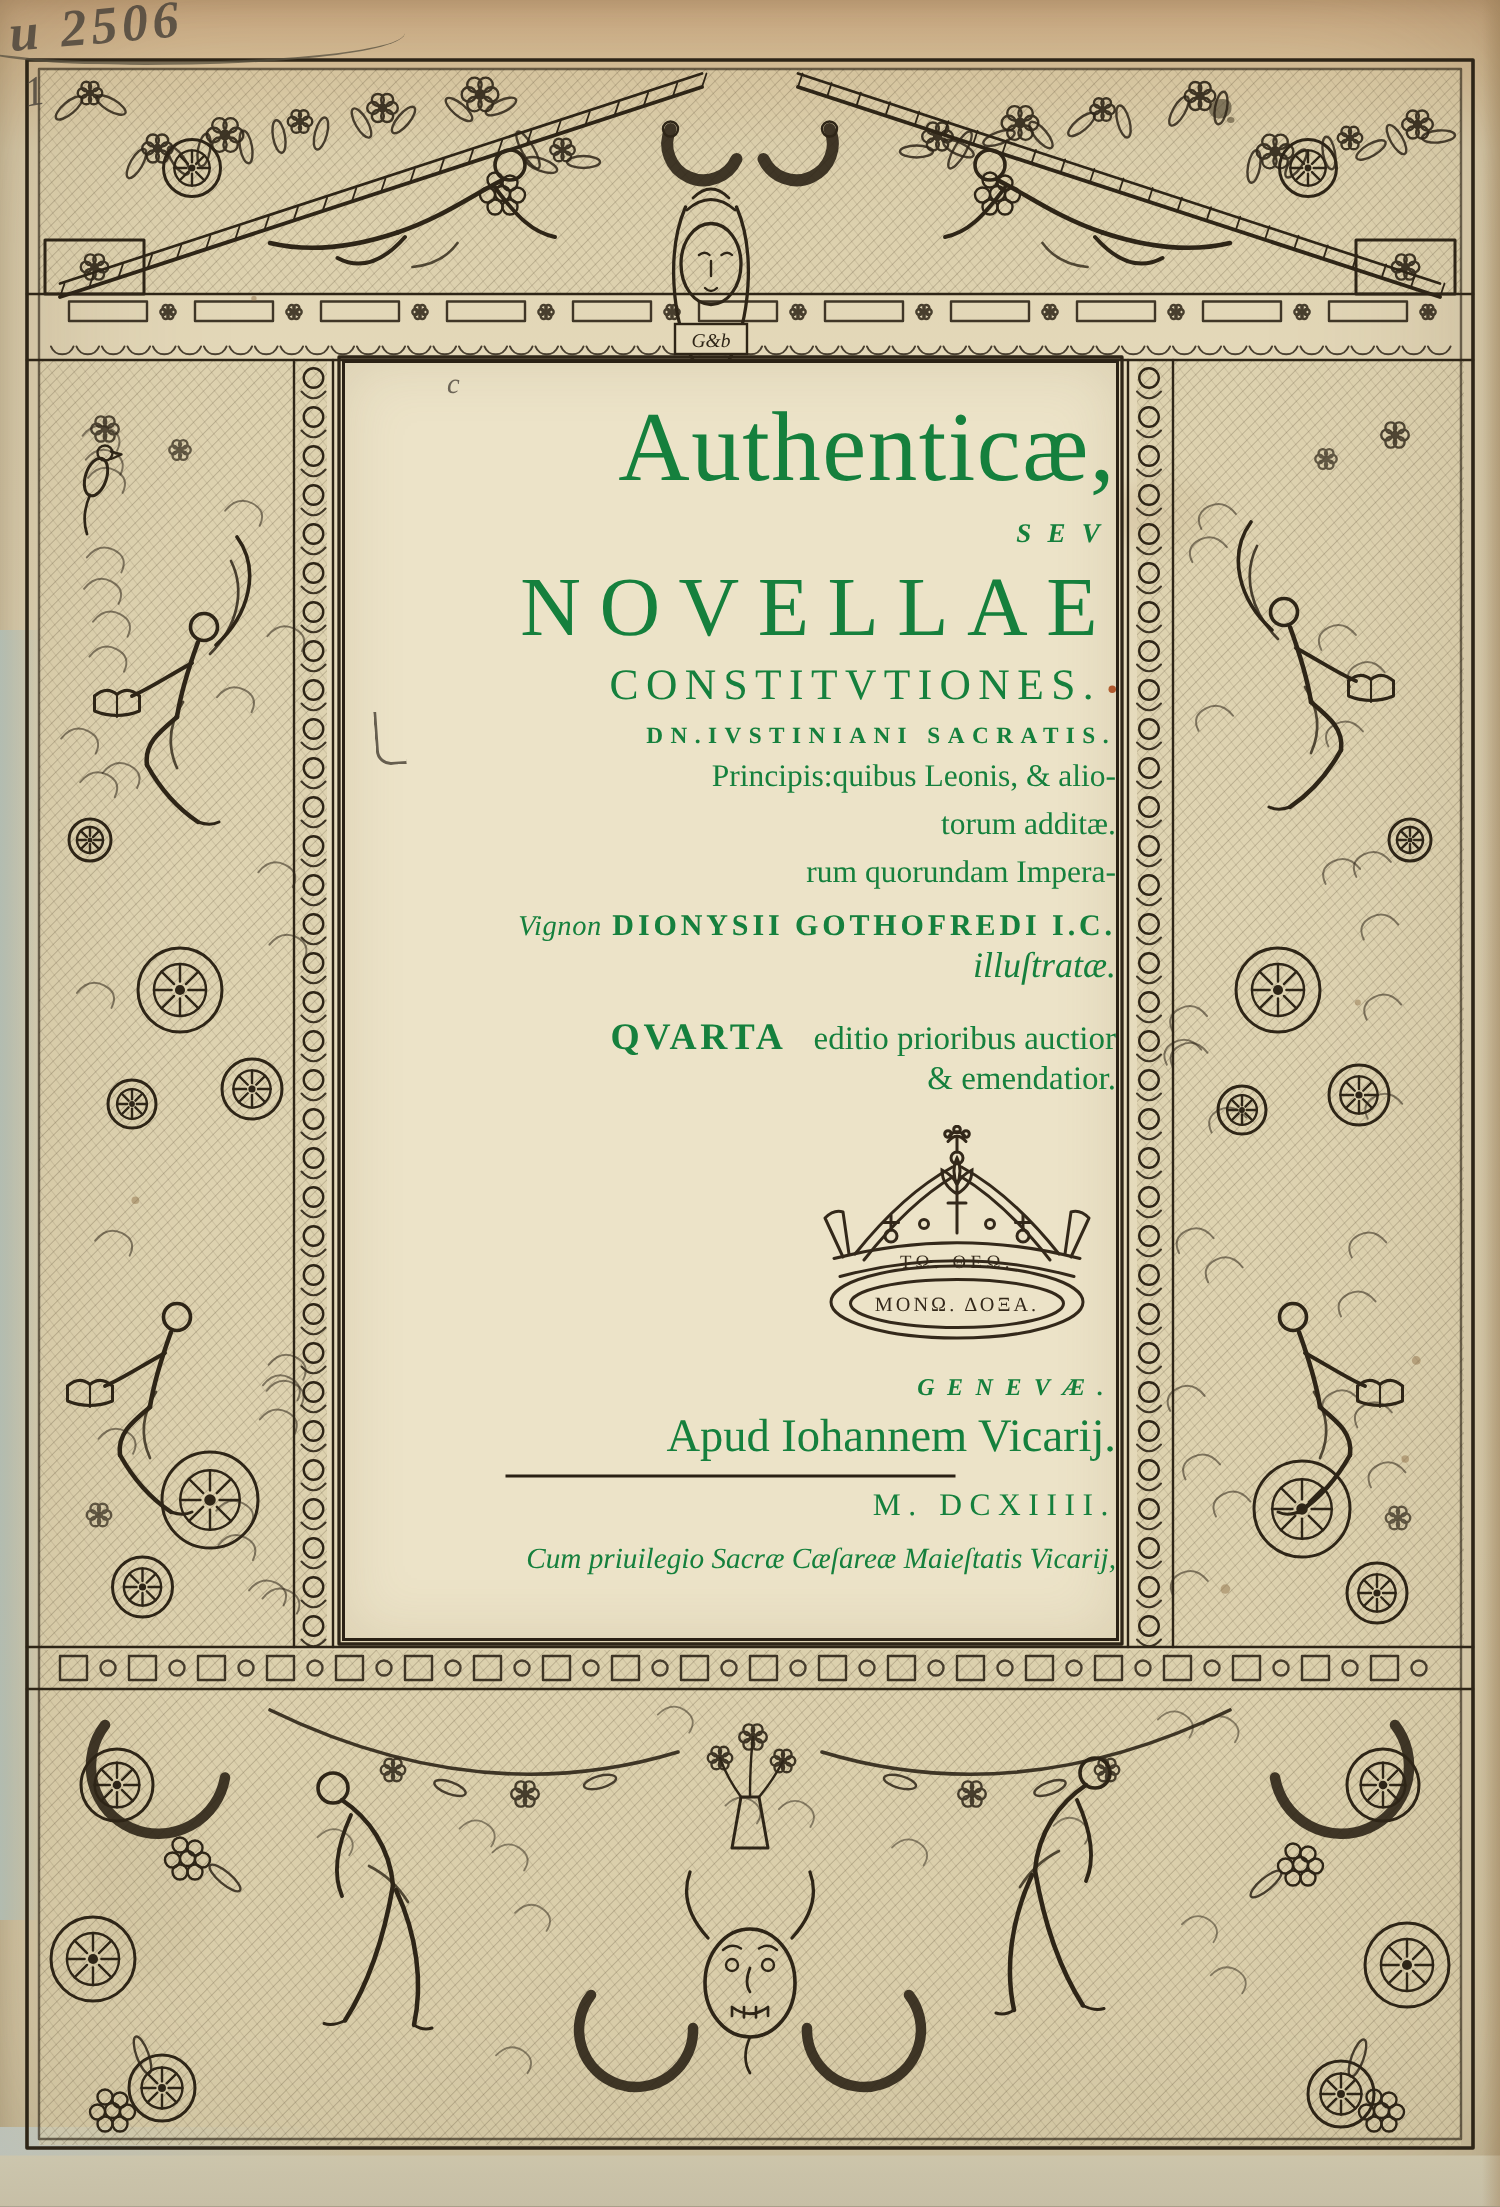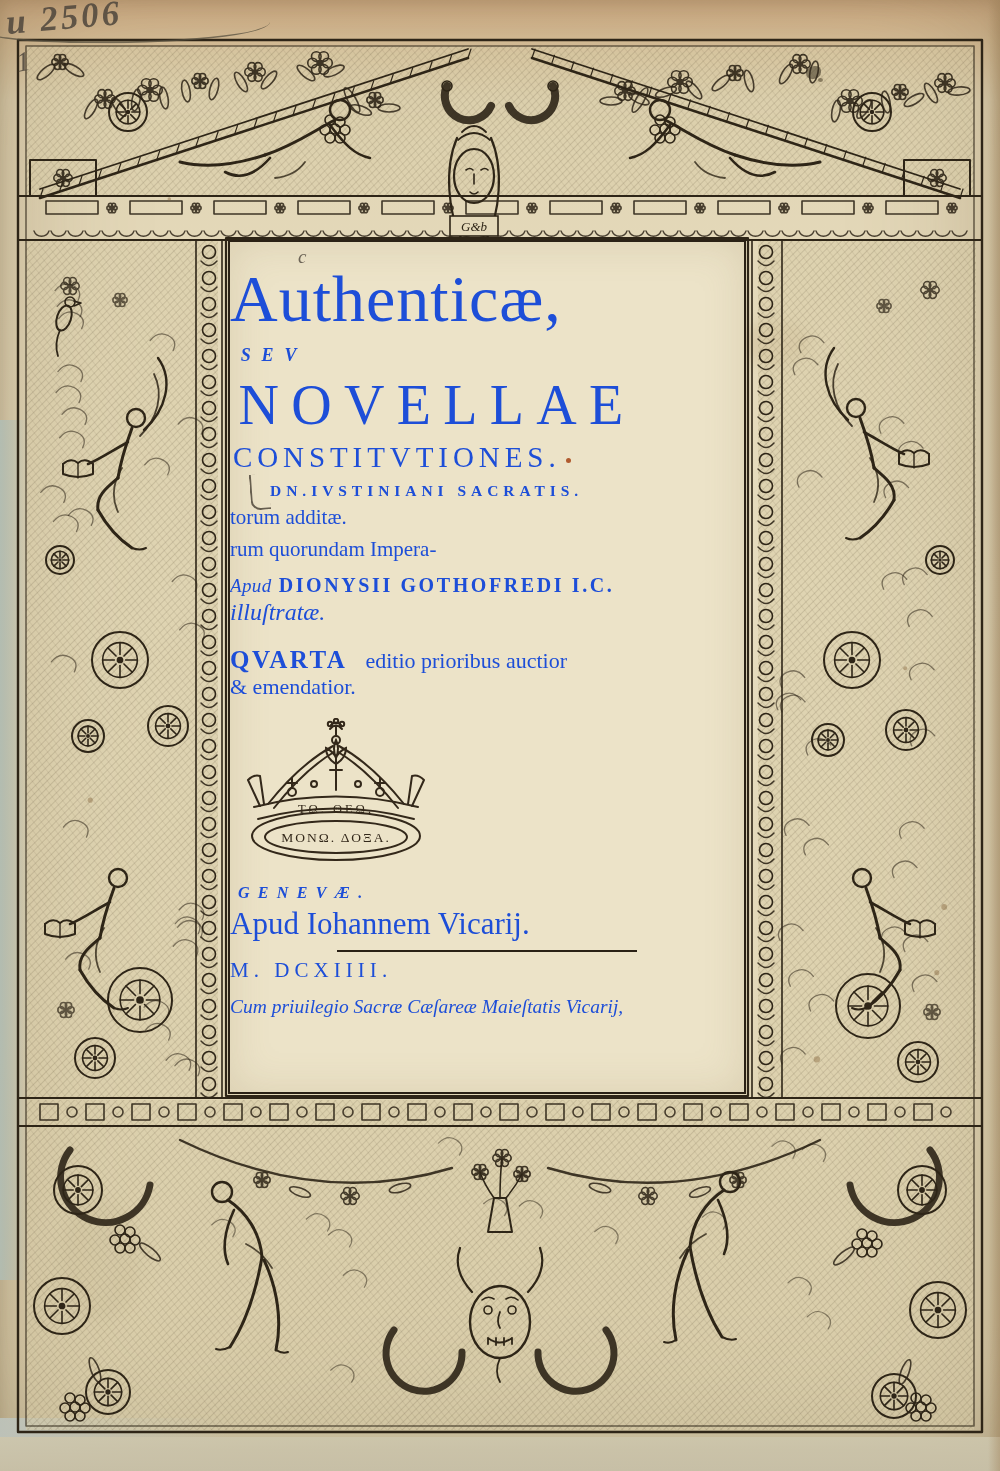--- a/index.html
+++ b/index.html
@@ -36,22 +36,22 @@
   #corrmark{left:298px;top:246px;font-size:19px;opacity:.8;}
   #ink-bracket{position:absolute;left:250px;top:474px;width:18px;height:34px;
      border-left:2.5px solid #463e32;border-bottom:2.5px solid #463e32;
      border-radius:0 0 0 10px;transform:rotate(-4deg);opacity:.8;z-index:6;}
 
   
   #border-art{position:absolute;inset:0;z-index:1;}
 
   
   #panel{position:absolute;left:228px;top:240px;width:518px;height:854px;z-index:3;
-    background:#ece3c8;border:2px solid #2a2115;box-sizing:border-box;text-align:left;
-    color:#1d4ed8;overflow:hidden;
+    background:#ece3c8;border:2px solid #2a2115;box-sizing:border-box;text-align:right;
+    color:#15803d;overflow:hidden;
     box-shadow:inset 0 0 40px rgba(140,115,70,.18);font-family:Liberation Serif, serif;}
   .t-main{font-size:66px;line-height:1;margin-top:24px;letter-spacing:1px;}
   .t-seu{font-size:18px;letter-spacing:.6em;text-indent:.6em;margin-top:13px;font-style:italic;font-weight:bold;}
   .t-nov{font-size:56px;line-height:1;letter-spacing:.22em;text-indent:.15em;margin-top:11px;}
   .t-con{font-size:29px;letter-spacing:.17em;text-indent:.1em;margin-top:8px;}
   .red-dot{display:inline-block;width:5px;height:5px;border-radius:50%;background:#b05a2e;
      vertical-align:middle;margin-left:5px;}
   .t-dn{font-size:15.5px;letter-spacing:.32em;margin-top:8px;font-weight:bold;padding-left:40px;}
   .t-sub{font-size:21px;line-height:1.33;margin-top:4px;}
   .t-notis-line{font-size:20px;letter-spacing:.13em;margin-top:10px;font-weight:bold;}
@@ -1250,23 +1250,24 @@
   <span class="hand" id="leafnum">1</span>
   <span class="hand" id="corrmark">c</span>
   <div id="ink-bracket"></div>
 
   <div id="panel">
     <div class="t-main">Authenticæ,</div>
     <div class="t-seu">SEV</div>
     <div class="t-nov">NOVELLAE</div>
     <div class="t-con"><span>CONSTITVTIONES.</span><span class="red-dot"></span></div>
     <div class="t-dn">DN.IVSTINIANI SACRATIS.</div>
+    <div class="t-sub">Principis:quibus Leonis, &amp; alio-</div>
     <div class="t-sub">torum additæ.</div>
     <div class="t-sub">rum quorundam Impera-</div>
-    <div class="t-notis-line"><span class="notis">Apud</span><span>DIONYSII GOTHOFREDI I.C.</span></div>
+    <div class="t-notis-line"><span class="notis">Vignon</span><span>DIONYSII GOTHOFREDI I.C.</span></div>
     <div class="t-ill">illuſtratæ.</div>
     <div class="t-ed"><span class="qv">QVARTA</span><span>editio prioribus auctior</span></div>
     <div class="t-ed2">&amp; emendatior.</div>
 
     
     <svg id="crown" width="212" height="150" viewBox="0 0 212 150">
       <g fill="none" stroke="#33281a" stroke-width="2" stroke-linecap="round">
 
         <ellipse cx="106" cy="118" rx="84" ry="24"></ellipse>
         <ellipse cx="106" cy="119" rx="71" ry="16"></ellipse>

